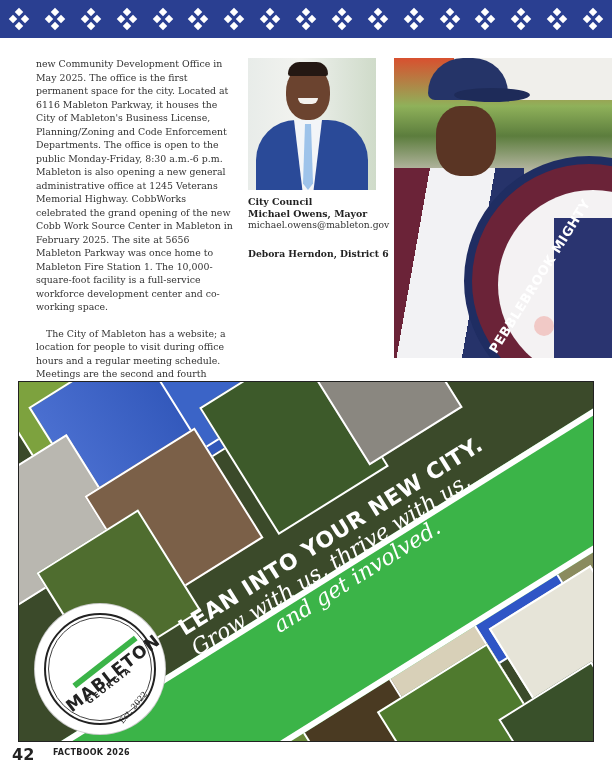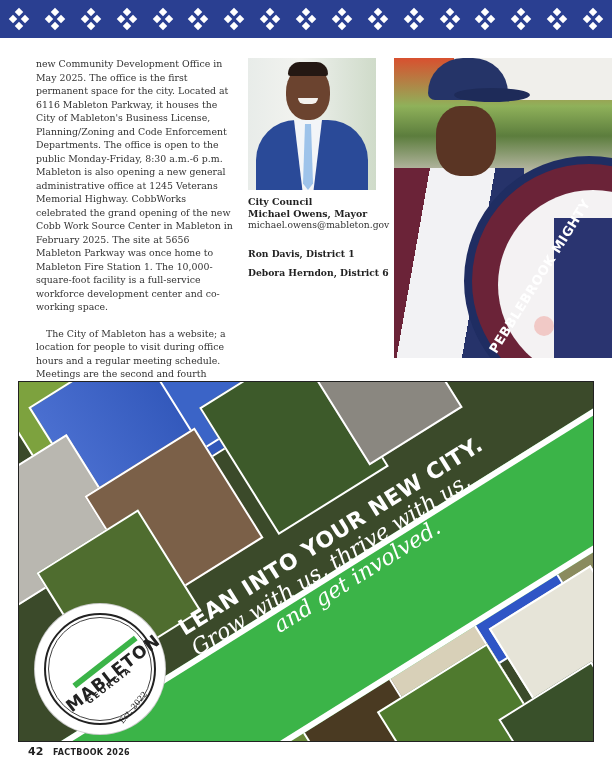--- a/index.html
+++ b/index.html
@@ -54,21 +54,21 @@
   .tag-sub.l2 { padding-left: 82px; }
 
   .seal { position: absolute; left: 16px; top: 222px; width: 130px; height: 130px; border-radius: 50%; background: #fff; border: 3px solid #fff; box-shadow: 0 0 0 1px #ccc; }
   .seal .ring { position: absolute; inset: 6px; border-radius: 50%; border: 2px solid #222; }
   .seal .ring2 { position: absolute; inset: 10px; border-radius: 50%; border: 1px solid #444; }
   .seal .stripe { position: absolute; left: 28px; top: 52px; width: 78px; height: 6px; background: #3bb448; transform: rotate(-38deg); }
   .seal .name { position: absolute; left: 18px; top: 56px; font-family: "DejaVu Sans", sans-serif; font-weight: bold; font-size: 17px; color: #222; transform: rotate(-38deg); letter-spacing: 1px; }
   .seal .state { position: absolute; left: 44px; top: 74px; font-family: "DejaVu Sans", sans-serif; font-weight: bold; font-size: 8px; letter-spacing: 2px; color: #222; transform: rotate(-38deg); }
   .seal .est { position: absolute; left: 76px; top: 96px; font-family: "DejaVu Serif", serif; font-size: 8px; color: #222; transform: rotate(-50deg); }
 
-  .footer-page { position: absolute; left: 28px; top: 745px; font-family: "DejaVu Sans", sans-serif; font-weight: bold; font-size: 11px; color: #222; }
+  .footer-page { position: absolute; left: 12px; top: 745px; font-family: "DejaVu Sans", sans-serif; font-weight: bold; font-size: 16px; color: #222; }
   .footer-title { position: absolute; left: 53px; top: 748px; font-family: "DejaVu Sans", sans-serif; font-weight: bold; font-size: 8px; color: #222; letter-spacing: 0.3px; }
 </style>
 </head>
 <body>
 
 <div class="top-band" id="band">
     <div class="diamond-cluster">
       <i></i>
       <i></i>
       <i></i>
@@ -186,21 +186,20 @@
     <div class="smile"></div>
 </div>
 
 <div class="council-title">
   <div>City Council</div>
   <div>Michael Owens, Mayor</div>
 </div>
 <div class="council-email">michael.owens@mableton.gov</div>
 
 <ul class="district-list">
-  <li>Ron Davis, District 1</li>
   <li>Debora Herndon, District 6</li>
 </ul>
 
 <div class="band-photo">
   <div class="bldg"></div>
   <div class="jacket"></div>
   <div class="drum"></div>
   <div class="drum-face"></div>
   <div class="drum-emblem"></div>
   <div class="face"></div>

